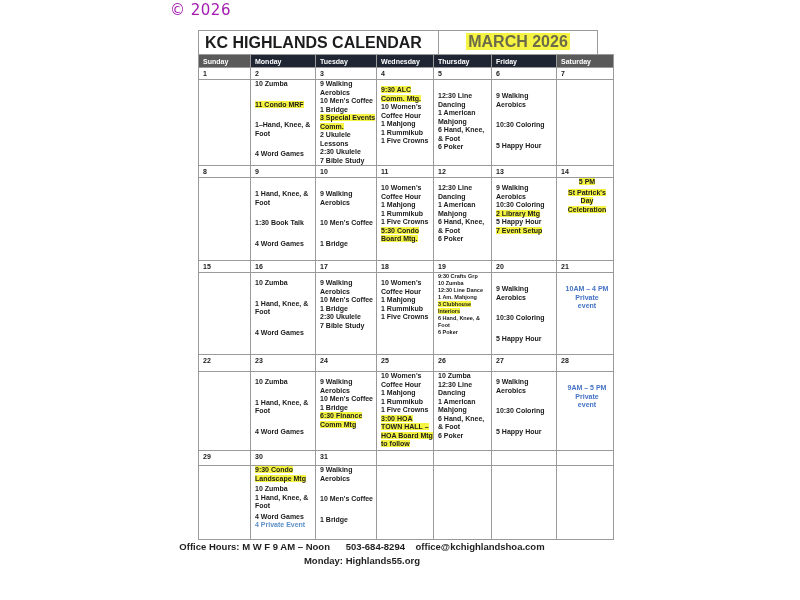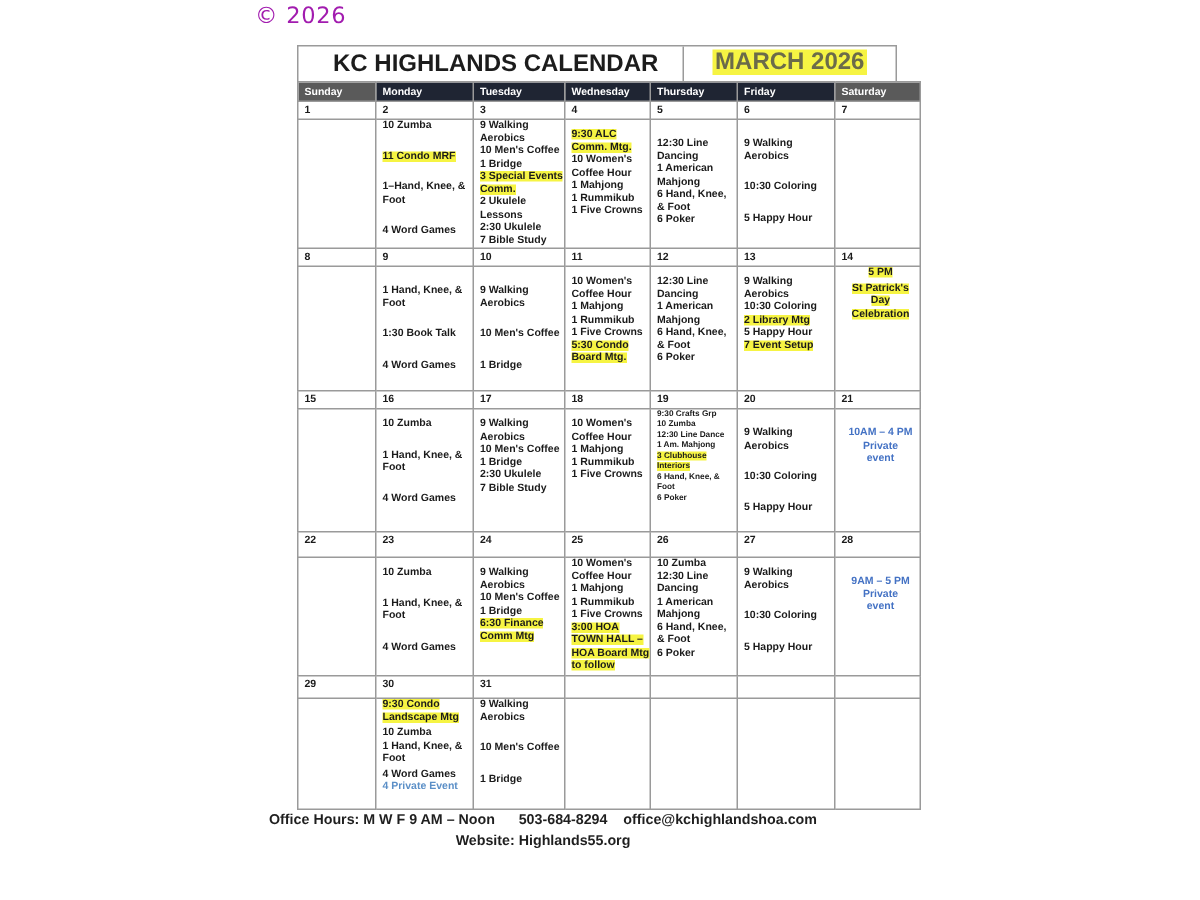--- a/index.html
+++ b/index.html
@@ -1,18 +1,18 @@
 <!DOCTYPE html>
 <html><head>
 <meta charset="utf-8">
 <style>
   html, body { margin:0; padding:0; background:#ffffff; }
   body { width:800px; height:600px; position:relative; overflow:hidden; font-family:"Liberation Sans", sans-serif; color:#1a1a1a; }
   .copyright { position:absolute; left:170px; top:1px; font-size:15px; color:#a21caf; font-family:"DejaVu Sans", sans-serif; letter-spacing:0.5px; }
-  .title-box { position:absolute; left:198px; top:30px; width:400px; height:24px; border:1px solid #9a9a9a; border-bottom:none; display:flex; box-sizing:border-box;padding-left:17px; }
+  .title-box { position:absolute; left:198px; top:30px; width:400px; height:24px; border:1px solid #9a9a9a; border-bottom:none; display:flex; box-sizing:border-box; }
   .title-left { width:240px; border-right:1px solid #9a9a9a; font-weight:bold; font-size:16px; padding:3px 0 0 6px; box-sizing:border-box; color:#1c1c1c; }
   .title-right { flex:1; text-align:center; font-weight:bold; font-size:16px; padding-top:2px; box-sizing:border-box; }
   .title-right span { background:#f6f443; color:#6b6b4a; padding:0 2px; }
   table.cal { position:absolute; left:198px; top:54px; border-collapse:collapse; table-layout:fixed; width:415px; }
   table.cal th { height:12px; font-size:7px; font-weight:bold; color:#ffffff; text-align:left; padding:0 0 0 4px; background:#1f2533; border:1px solid #9a9a9a; }
   table.cal th.we { background:#5a5a5a; }
   table.cal td { border:1px solid #9a9a9a; vertical-align:top; padding:0 0 0 4px; font-size:7px; }
   td.date { height:11px; font-weight:bold; font-size:6.5px; line-height:11px; }
   td.cnt { font-weight:bold; line-height:8.5px; padding-top:2px; }
   .ev { display:block; }
@@ -276,13 +276,13 @@
 </tbody>
   </table>
 
 <div class="footer" style="top:541px">
   <span>Office Hours: M W F 9 AM – Noon</span>
   &nbsp;&nbsp;&nbsp;&nbsp;
   <span>503-684-8294</span>
   &nbsp;&nbsp;
   <span>office@kchighlandshoa.com</span>
 </div>
-<div class="footer" style="top:555px">Website: Highlands55.org</div>
+<div class="footer" style="top:555px">Monday: Highlands55.org</div>
 
 </body></html>

